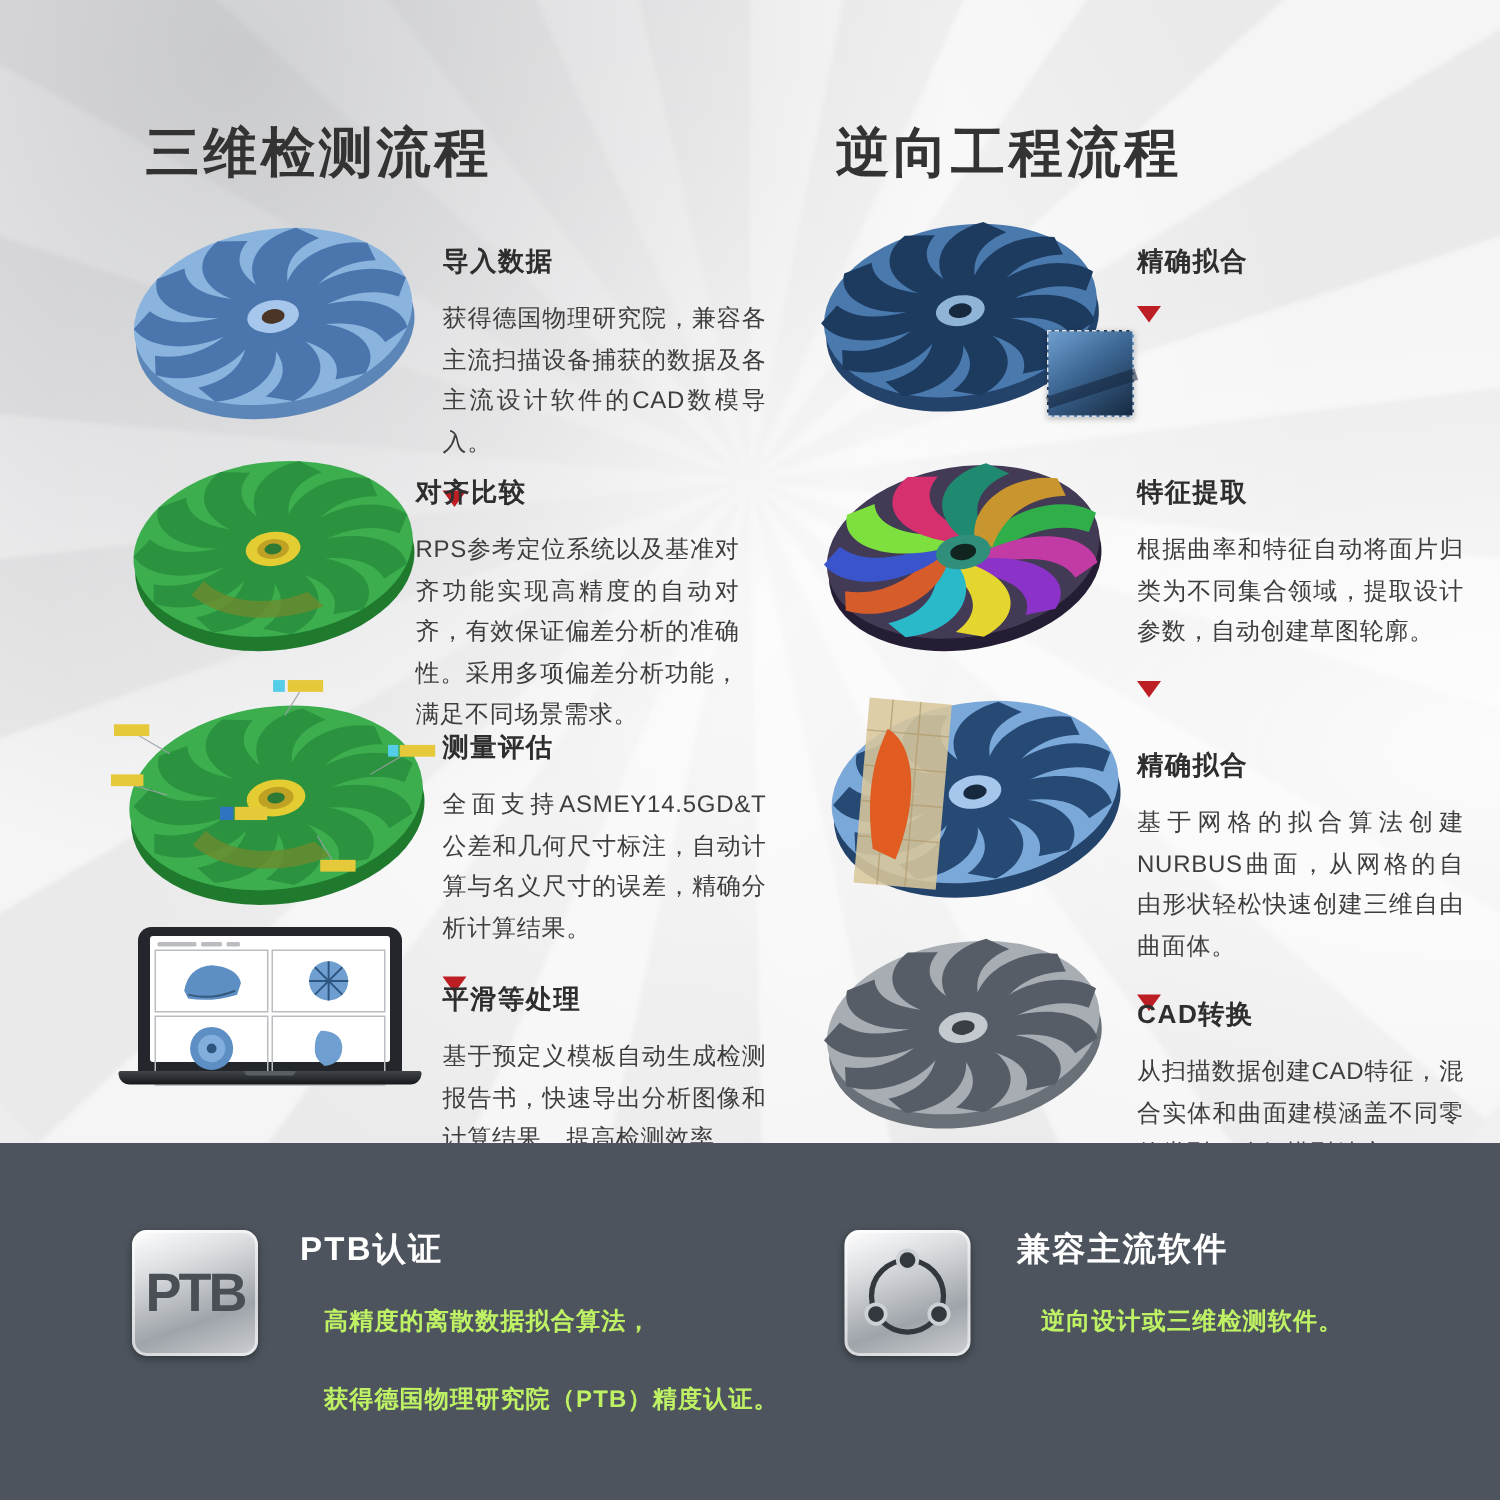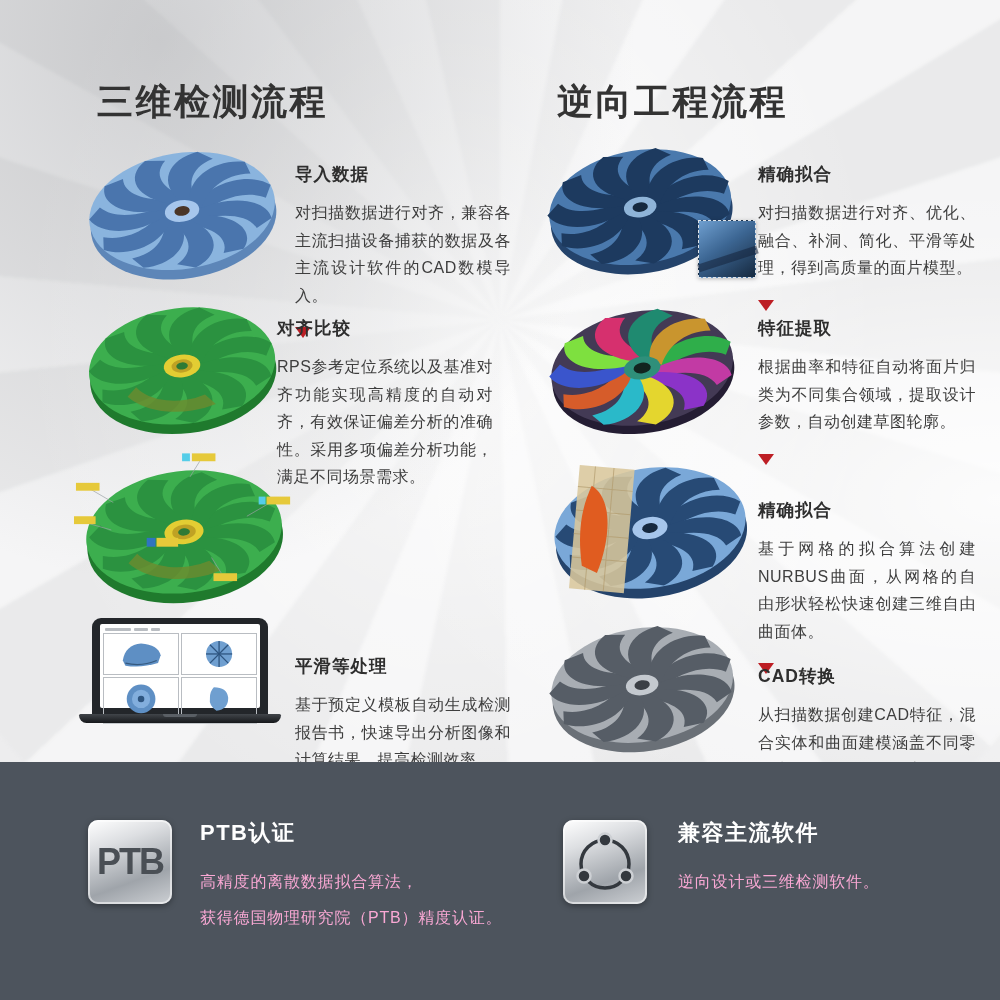--- a/index.html
+++ b/index.html
@@ -60,21 +60,21 @@
     background:linear-gradient(160deg,#ffffff 0%,#dddfe2 28%,#9fa4aa 68%,#cdd0d4 100%);
     box-shadow:inset 0 0 0 2px rgba(255,255,255,.55), 0 2px 6px rgba(0,0,0,.35);
     display:flex;align-items:center;justify-content:center;}
   #badge-ptb{left:88px;}
   #badge-share{left:563px;}
   .ptb-text{font-size:36px;font-weight:800;color:#4a4f55;letter-spacing:-2px;text-align:center;}
   .f-text{position:absolute;top:56px;}
   #ftext-left{left:200px;}
   #ftext-right{left:678px;}
   .f-title{margin:0 0 16px;font-size:22px;font-weight:700;color:#ffffff;letter-spacing:1.5px;}
-  .f-line{margin:0;font-size:16px;line-height:2.25;letter-spacing:.8px;color:#f9a8d4;}
+  .f-line{margin:16px;font-size:16px;line-height:2.25;letter-spacing:.8px;color:#bef264;font-weight:bold;}
 </style>
 </head>
 <body>
 
 <div class="page">
   <div class="bg-turbine"></div>
   <div class="bg-fade"></div>
 
   <svg width="0" height="0" style="position:absolute" aria-hidden="true">
     <defs>
@@ -279,35 +279,39 @@
         <use href="#blades" fill="#565d66"></use>
         <circle r="17" fill="#c4c9cf"></circle>
             <circle r="8" fill="#3a3f45"></circle>
       </g>
         </g>
     </svg>
   </div>
 
   <div class="step-text" style="left:295px;top:146px;width:216px">
     <h3 class="step-title">导入数据</h3>
-    <p class="step-body">对扫描数据进行对齐，兼容各主流扫描设备捕获的数据及各主流设计软件的CAD数模导入。</p>
+    <p class="step-body">获得德国物理研究院，兼容各主流扫描设备捕获的数据及各主流设计软件的CAD数模导入。</p>
     <div class="arrow-down"></div>
   </div>
   <div class="step-text" style="left:277px;top:300px;width:216px">
     <h3 class="step-title">对齐比较</h3>
     <p class="step-body">RPS参考定位系统以及基准对齐功能实现高精度的自动对齐，有效保证偏差分析的准确性。采用多项偏差分析功能，满足不同场景需求。</p>
   </div>
+  <div class="step-text" style="left:295px;top:470px;width:216px">
+    <h3 class="step-title">测量评估</h3>
+    <p class="step-body">全面支持ASMEY14.5GD&amp;T公差和几何尺寸标注，自动计算与名义尺寸的误差，精确分析计算结果。</p>
+    <div class="arrow-down"></div>
+  </div>
   <div class="step-text" style="left:295px;top:638px;width:216px">
     <h3 class="step-title">平滑等处理</h3>
     <p class="step-body">基于预定义模板自动生成检测报告书，快速导出分析图像和计算结果，提高检测效率。</p>
   </div>
 
   <div class="step-text" style="left:758px;top:146px;width:218px">
     <h3 class="step-title">精确拟合</h3>
-    <p class="step-body">对扫描数据进行对齐、优化、融合、补洞、简化、平滑等处理，得到高质量的面片模型。</p>
     <div class="arrow-down"></div>
   </div>
   <div class="step-text" style="left:758px;top:482px;width:218px">
     <h3 class="step-title">精确拟合</h3>
     <p class="step-body">基于网格的拟合算法创建NURBUS曲面，从网格的自由形状轻松快速创建三维自由曲面体。</p>
     <div class="arrow-down"></div>
   </div>
   <div class="step-text" style="left:758px;top:300px;width:218px">
     <h3 class="step-title">特征提取</h3>
     <p class="step-body">根据曲率和特征自动将面片归类为不同集合领域，提取设计参数，自动创建草图轮廓。</p>

